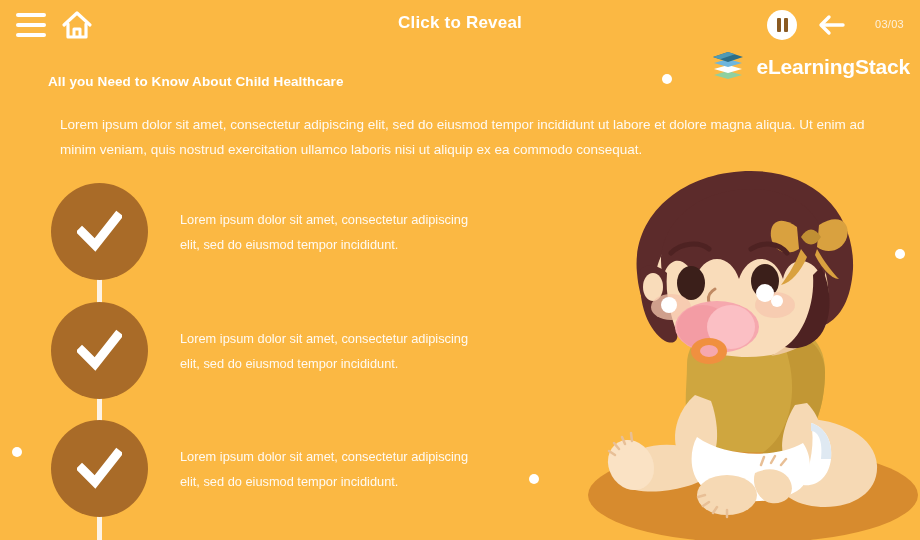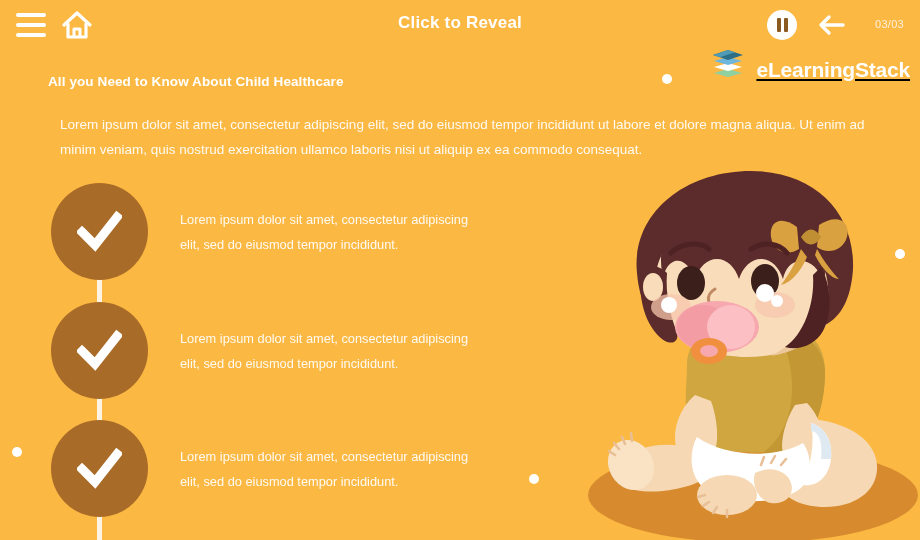--- a/index.html
+++ b/index.html
@@ -91,25 +91,24 @@
     font-size: 11px;
     letter-spacing: .3px;
   }
 
   
   .logo {
     position: absolute;
     right: 10px; top: 52px;
     height: 30px;
     display: flex;
-    align-items: flex-end;
+    align-items: center;
     gap: 11px;
     z-index: 40;
     cursor: pointer;
-    text-decoration: underline;
   }
   .logo-text {
     color: #ffffff;
     font-size: 21px;
     font-weight: bold;
     letter-spacing: -.2px;
   }
 
   
   .heading {

